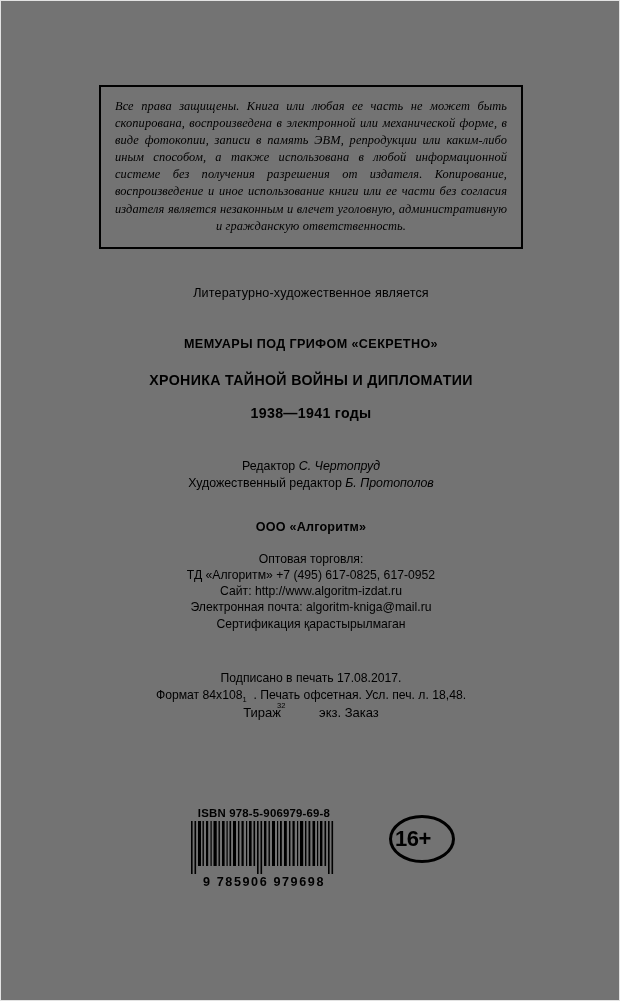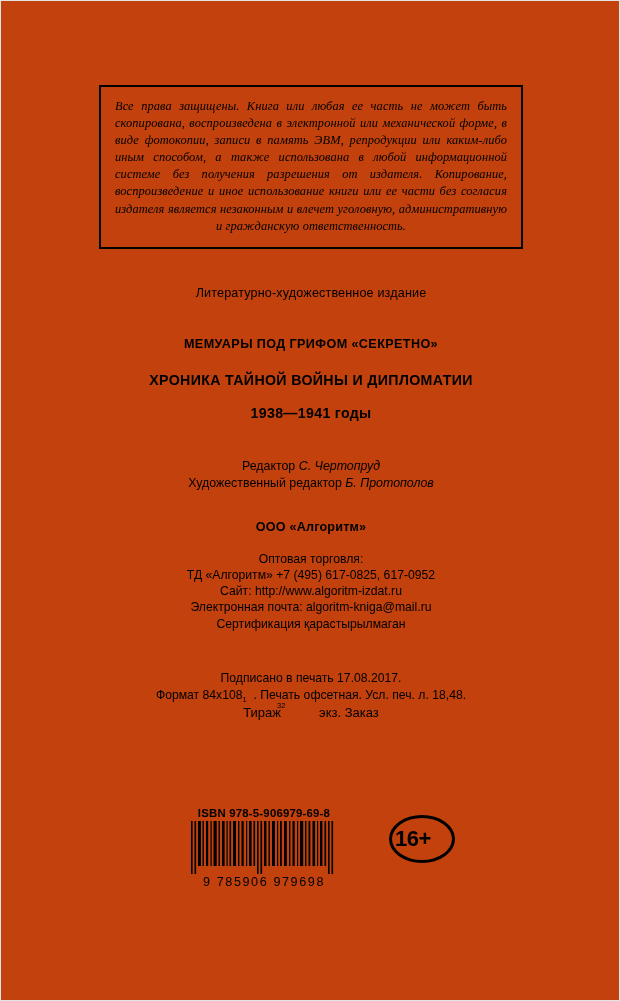--- a/index.html
+++ b/index.html
@@ -13,21 +13,21 @@
     position: relative;
     font-family: "Liberation Serif", serif;
     color: #000000;
     overflow: hidden;
   }
   .page {
     position: absolute;
     left: 0; top: 0;
     width: 620px;
     height: 1001px;
-    background: #c2410c;
+    background: #737373;
     border: 1px solid #e3e3e3;
     box-sizing: border-box;
   }
 
   
   .rights-box {
     position: absolute;
     left: 98px;
     top: 84px;
     width: 424px;
@@ -176,21 +176,21 @@
   }
   .barcode-bars {
     height: 53px;
     width: 150px;
     margin: 0 auto;
     display: block;
   }
   .barcode-digits {
     font-family: "Liberation Sans", sans-serif;
     font-size: 12.6px;
-    font-weight: normal;
+    font-weight: bold;
     letter-spacing: 1.6px;
     margin-top: 1px;
   }
 
   
   .age-badge {
     position: absolute;
     left: 388px;
     top: 814px;
     width: 66px;
@@ -220,21 +220,21 @@
 </head>
 <body>
 
 <div class="page">
 
   <div class="rights-box">
     <div class="rights-text">Все права защищены. Книга или любая ее часть не может быть скопирована, воспроизведена в электронной или механической форме, в виде фотокопии, записи в память ЭВМ, репродукции или каким-либо иным способом, а также использована в любой информационной системе без получения разрешения от издателя. Копирование, воспроизведение и иное использование книги или ее части без согласия издателя является незаконным и влечет уголовную, административную и гражданскую ответственность.</div>
   </div>
 
   <div class="imprint">
-    <div class="line-series">Литературно-художественное издание</div>
+    <div class="line-series">Литературно-художественное является</div>
     <div class="line-secret">МЕМУАРЫ ПОД ГРИФОМ «СЕКРЕТНО»</div>
     <div class="line-title">ХРОНИКА ТАЙНОЙ ВОЙНЫ И ДИПЛОМАТИИ</div>
     <div class="line-years">1938—1941 годы</div>
 
     <div class="line-editor">
       <span>Редактор </span><em>С. Чертопруд</em>
     </div>
     <div class="line-art-editor">
       <span>Художественный  редактор </span><em>Б. Протополов</em>
     </div>

